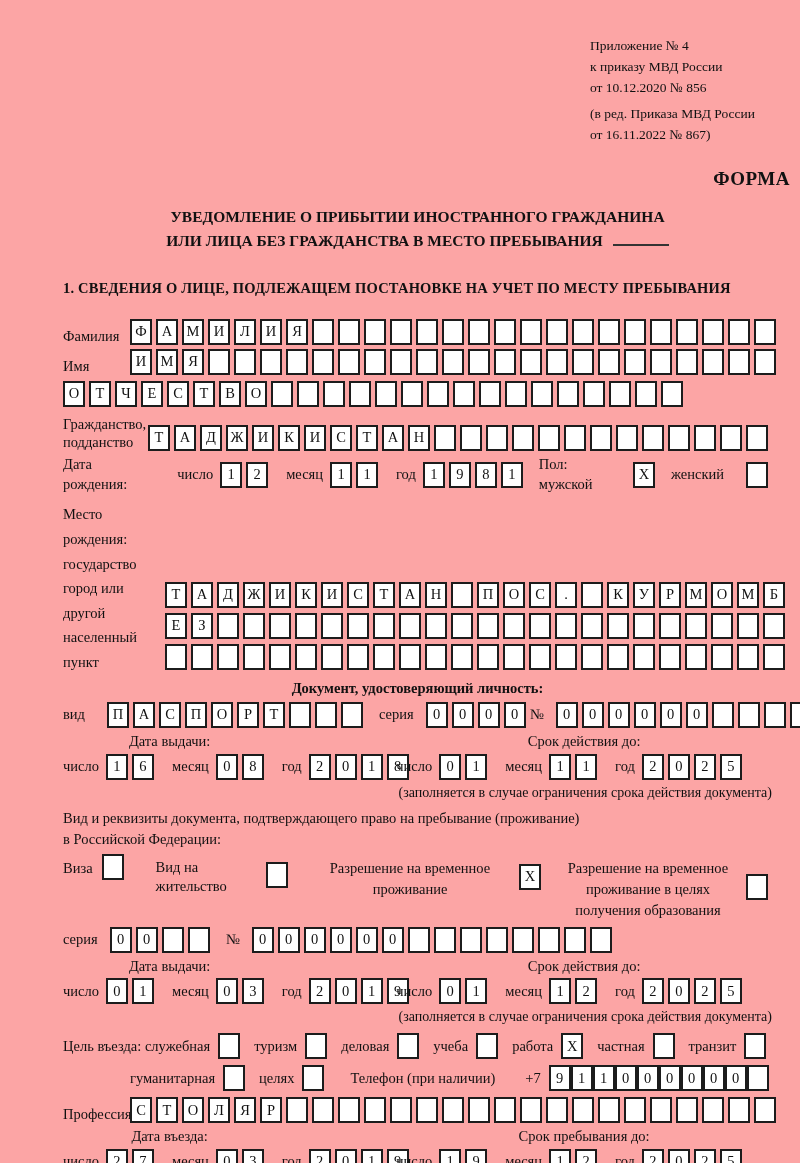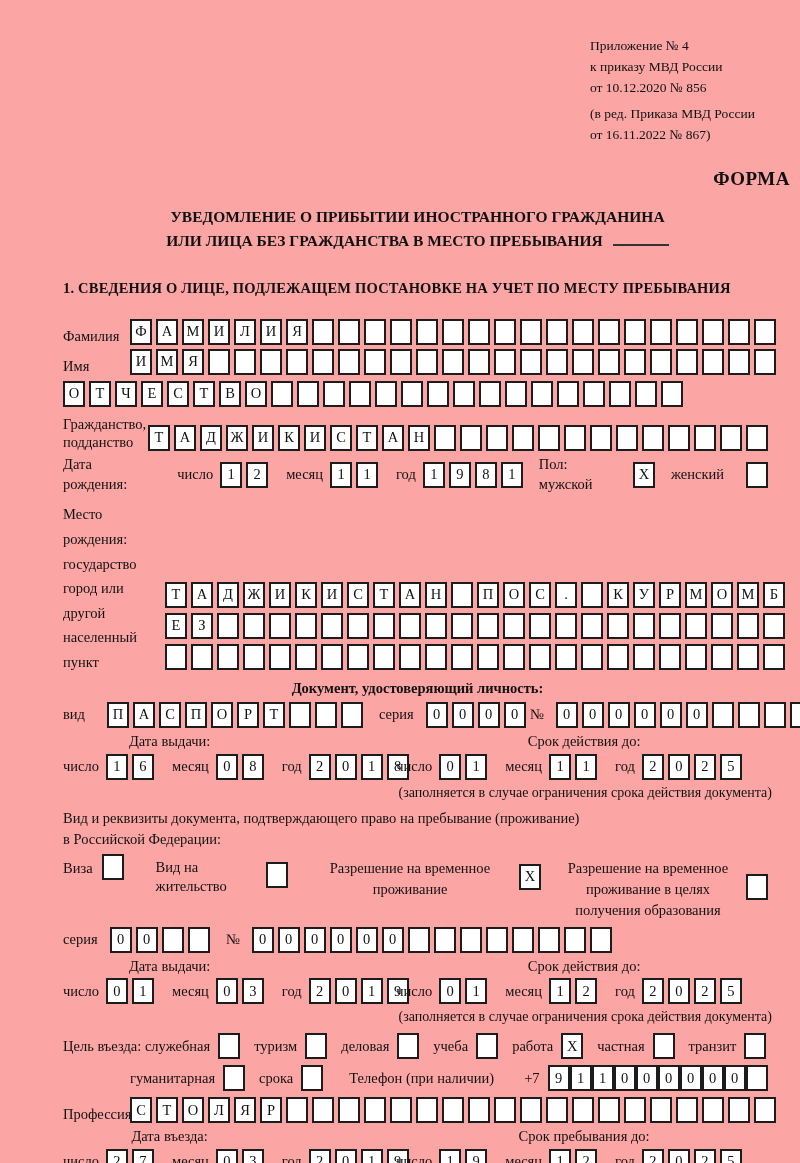--- a/index.html
+++ b/index.html
@@ -565,21 +565,21 @@
       <span class="p-lbl">частная</span>
       <span class="cell"></span>
         <span class="sp"></span>
       <span class="p-lbl">транзит</span>
       <span class="cell"></span>
     </div>
     <div class="purpose-row indent130">
       <span class="p-lbl">гуманитарная</span>
       <span class="cell"></span>
         <span class="sp"></span>
-      <span class="p-lbl">срока</span>
+      <span class="p-lbl">целях</span>
       <span class="cell"></span>
       <span style="width:26px;flex:none;"></span>
       <span class="p-lbl">Телефон (при наличии)</span>
       <span style="width:22px;flex:none;"></span>
       <span class="p-lbl">+7</span>
       <span class="cells">
           <span class="cell">9</span>
           <span class="cell">1</span>
           <span class="cell">1</span>
           <span class="cell">0</span>

